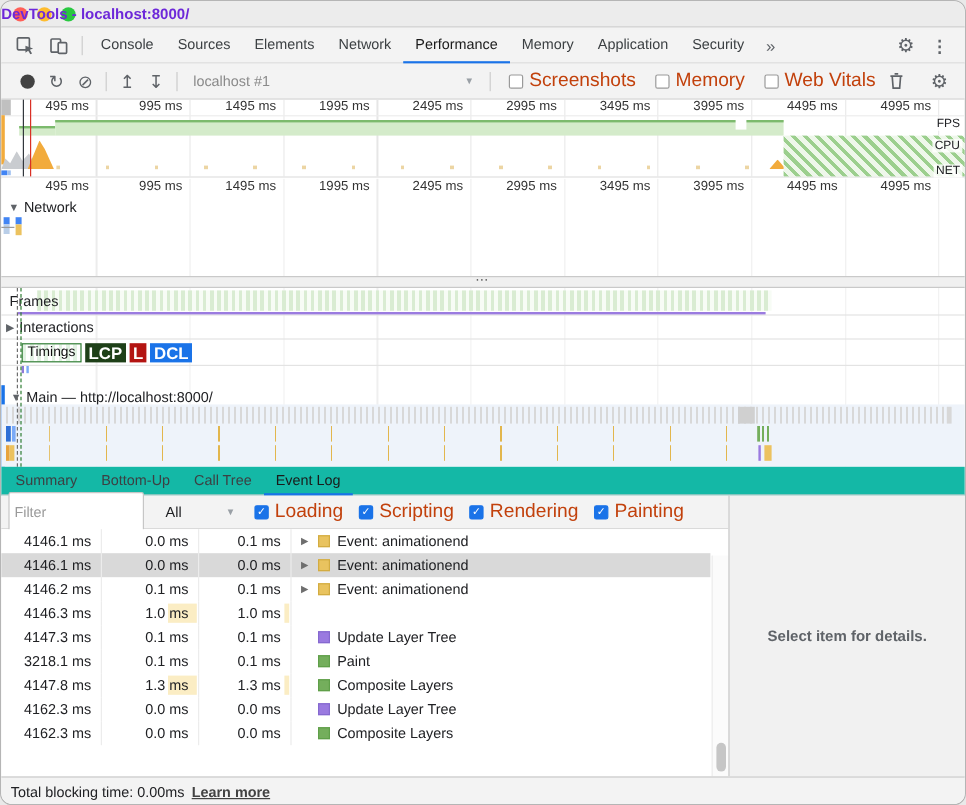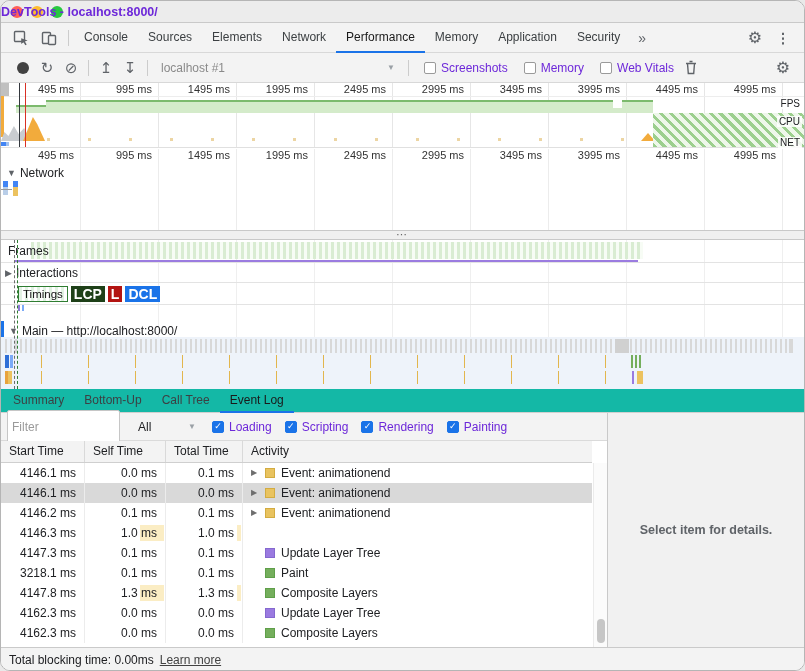--- a/index.html
+++ b/index.html
@@ -23,21 +23,21 @@
   
   .toolbar{position:absolute;top:52px;left:0;right:0;height:30px;background:#f3f3f3;border-bottom:1px solid #d8d8d8;display:flex;align-items:center;padding-left:10px;}
   .tool{color:#5f6368;font-size:15px;width:24px;text-align:center;}
   .record-dot{width:12px;height:12px;border-radius:50%;background:#424242;margin:0 6px;}
   .profile-select{width:250px;display:flex;align-items:center;justify-content:space-between;padding:0 8px;color:#8a8a8a;font-size:12px;}
   .dd-arrow{font-size:8px;color:#9aa0a6;}
   .checks{display:flex;align-items:center;gap:16px;margin-left:10px;}
   .check-group{display:flex;align-items:center;gap:5px;}
   .checkbox{width:12px;height:12px;border:1px solid #9a9a9a;border-radius:2px;background:#fff;display:flex;align-items:center;justify-content:center;font-size:9px;color:#fff;line-height:1;}
   .checkbox.checked{background:#1a73e8;border-color:#1a73e8;}
-  .check-label{font-size:12px;color:#6d28d9;}
+  .check-label{font-size:16px;color:#c2410c;}
   .toolbar .spacer{flex:1;}
   
   .overview{position:absolute;top:82px;left:0;right:0;height:65px;border-bottom:1px solid #e0e0e0;
     background-image:repeating-linear-gradient(to right,transparent 0 77px,#e6e6e6 77px 78px);background-position:2px 0;}
   .ruler-label{position:absolute;width:60px;text-align:right;font-size:11px;color:#333;top:0;line-height:13px;}
   .ov-ruler-line{position:absolute;top:13px;left:0;right:0;height:1px;background:#ededed;}
   .fps-area{position:absolute;bottom:0;background:#d4ebca;border-top:2px solid #7cba6d;}
   .fps-notch{position:absolute;background:#fff;}
   .cpu-gray{position:absolute;left:0;bottom:0;width:34px;height:20px;background:#c9ccd0;clip-path:polygon(0 100%,10% 55%,22% 75%,38% 25%,52% 65%,68% 35%,82% 80%,100% 100%);}
   .cpu-orange{position:absolute;left:22px;bottom:0;width:22px;height:24px;background:#f2ab3c;clip-path:polygon(0 100%,45% 0,65% 30%,100% 100%);}
@@ -122,21 +122,21 @@
   .tri{width:10px;font-size:8px;color:#6e6e6e;text-align:center;flex:0 0 10px;}
   .swatch{width:10px;height:10px;flex:0 0 10px;}
   .act-label{white-space:nowrap;}
   .vscroll{position:absolute;left:592px;top:22px;bottom:0;width:14px;background:#fbfbfb;border-left:1px solid #ebebeb;}
   .vthumb{position:absolute;left:3px;width:8px;height:24px;bottom:4px;background:#c6c6c6;border-radius:4px;}
   
   .details{position:absolute;top:412px;left:606px;right:0;height:234px;background:#f1f1f1;border-left:1px solid #c9c9c9;display:flex;align-items:center;justify-content:center;}
   .details span{font-size:12.5px;color:#5f6368;font-weight:bold;}
   
   .statusbar{position:absolute;top:646px;left:0;right:0;height:25px;background:#f3f3f3;border-top:1px solid #cacaca;display:flex;align-items:center;padding-left:8px;font-size:12px;color:#202124;gap:6px;}
-  .learn-link{color:#424242;text-decoration:underline;cursor:pointer;}
+  .learn-link{color:#424242;text-decoration:underline;cursor:pointer;font-weight:bold;}
   svg{display:block;}
 </style>
 </head>
 <body>
 
 <div class="window">
 
   <div class="titlebar">
     <div class="traffic">
       <span style="background: rgb(255, 95, 87);"></span>
@@ -353,26 +353,20 @@
           <span class="check-label">Rendering</span>
         </label>
         <label class="check-group">
           <span class="checkbox checked">✓</span>
           <span class="check-label">Painting</span>
         </label>
       </div>
   </div>
 
   <div class="table-wrap">
-    <div class="thead">
-        <div class="th">Start Time</div>
-        <div class="th">Self Time</div>
-        <div class="th">Total Time</div>
-        <div class="th">Activity</div>
-      </div>
     <div class="tbody">
         <div class="t-row">
           <div class="td num"><span class="num-text">4146.1 ms</span></div>
           <div class="td num"><span class="num-text">0.0 ms</span></div>
           <div class="td num"><span class="num-text">0.1 ms</span></div>
           <div class="td act">
             <span class="tri">▶</span>
             <span class="swatch" style="background: rgb(233, 195, 95); border: 1px solid rgb(211, 172, 65);"></span>
             <span class="act-label">Event: animationend</span>
           </div>

